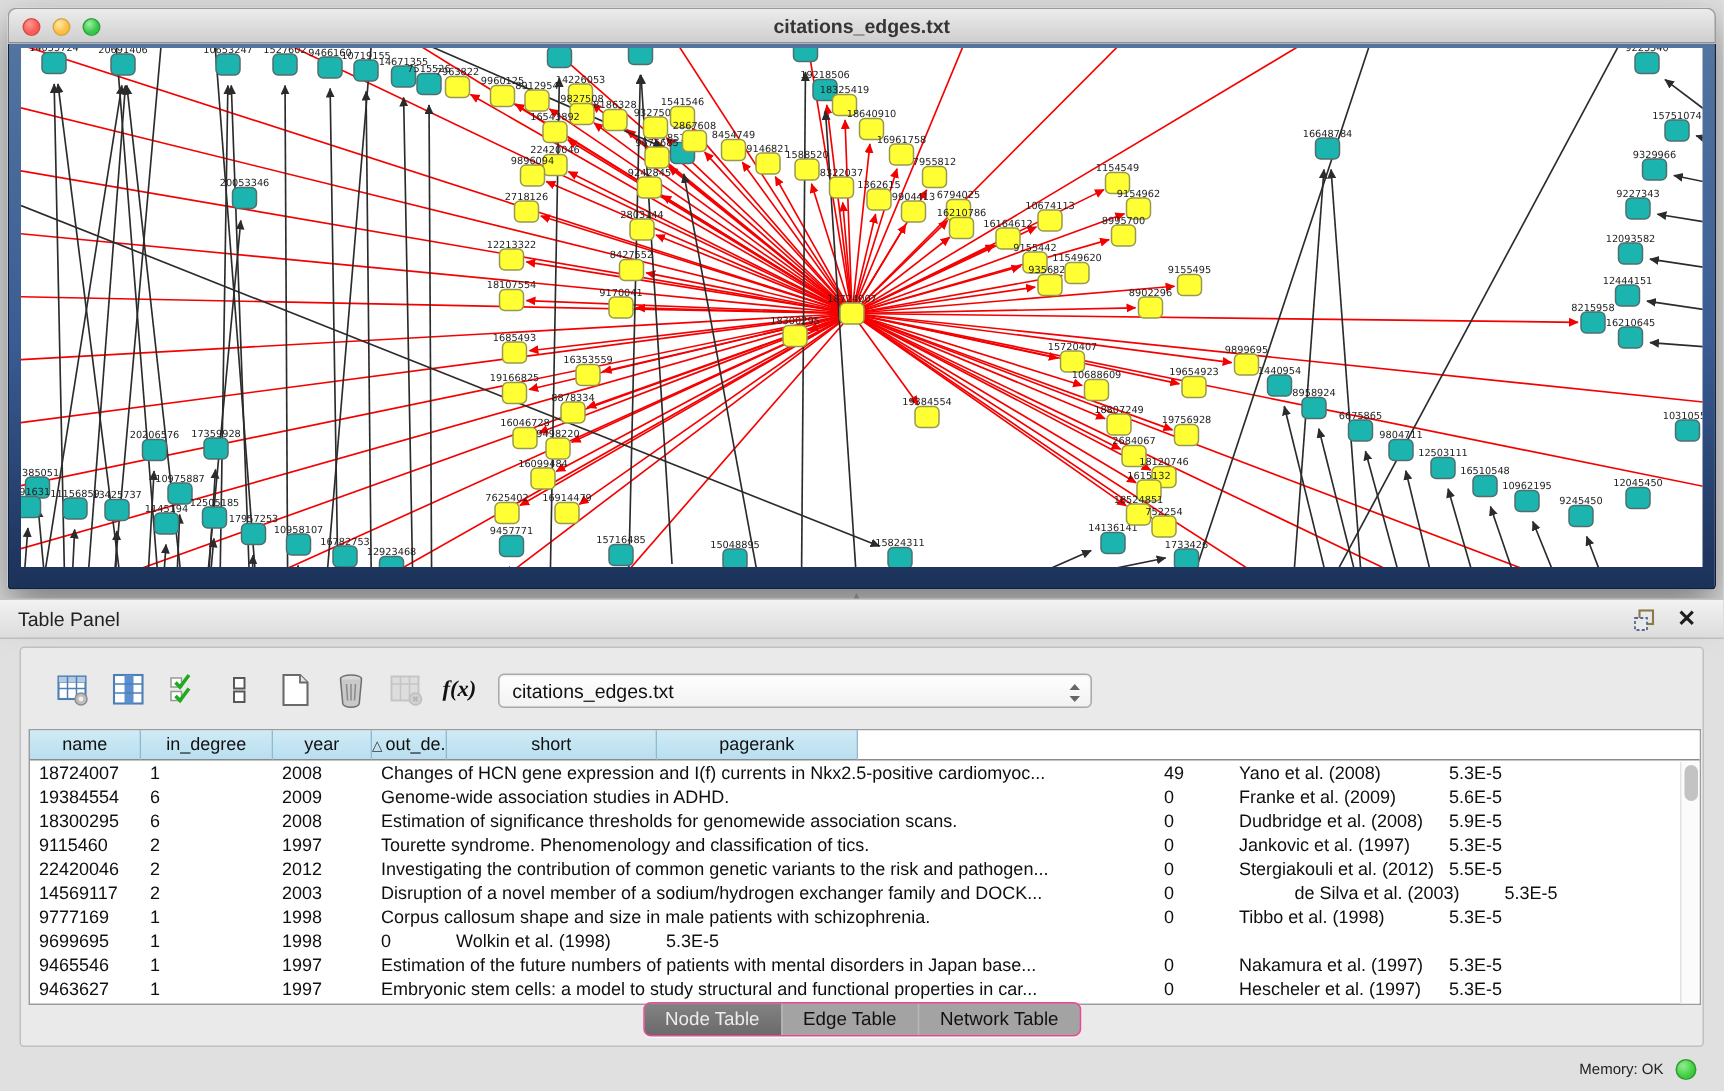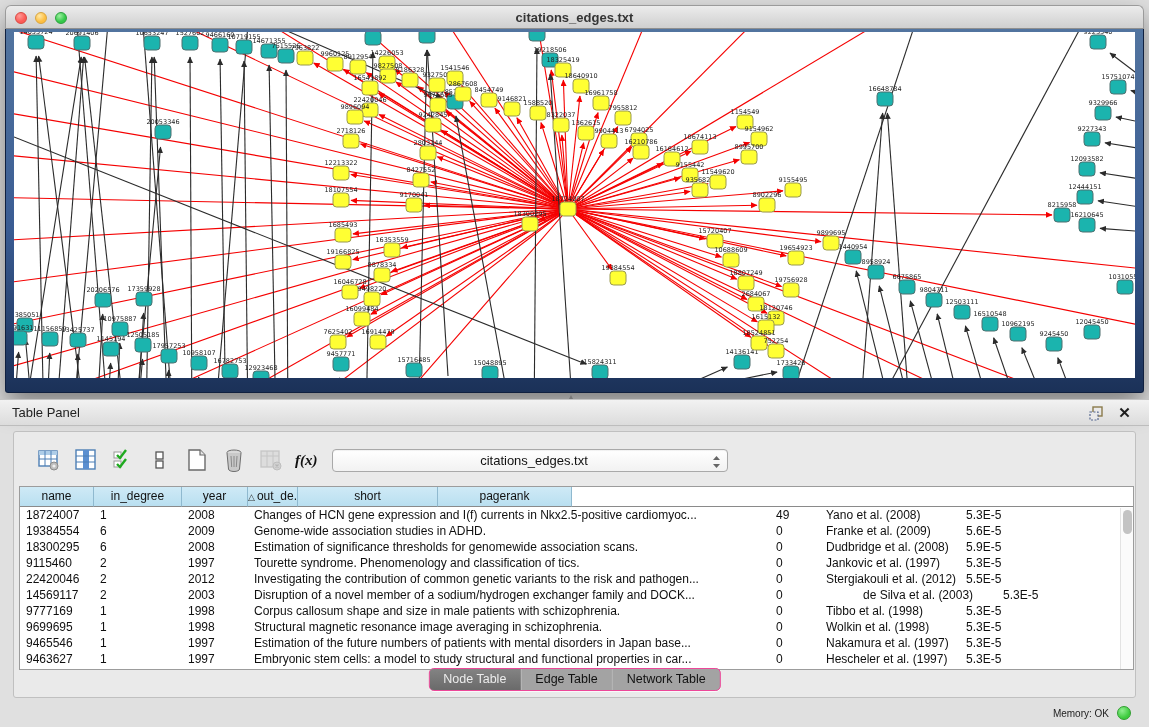--- a/index.html
+++ b/index.html
@@ -28,21 +28,21 @@
     background:linear-gradient(180deg,#f2f2f2,#dcdcdc);
     border-top:1px solid #c4c4c4;border-bottom:1px solid #bdbdbd;padding-left:40px;}
   .panel-header .p-title{position:absolute;left:12px;top:5px;font-size:13px;color:#222;}
   .float-btn{position:absolute;right:44px;top:5px;width:17px;height:17px;cursor:pointer;}
   .close-btn{position:absolute;right:16px;top:4px;width:17px;height:17px;font-size:15px;
     font-weight:bold;color:#1d1d1d;text-align:center;line-height:17px;cursor:pointer;}
 
   .panel-body{position:absolute;left:13px;top:431px;width:1123px;height:267px;
     background:#eaeaea;border:1px solid #c0c0c0;border-radius:3px;}
 
-  .toolbar{position:absolute;left:22px;top:12px;height:32px;display:flex;align-items:center;text-align:center;}
+  .toolbar{position:absolute;left:22px;top:12px;height:32px;display:flex;align-items:center;}
   .tb-icon{width:26px;height:26px;margin-right:11px;display:flex;align-items:center;
     justify-content:center;cursor:pointer;}
   .tb-icon.disabled{opacity:.45;cursor:default;}
   .fx{font-family:"Liberation Serif",serif;font-style:italic;font-weight:bold;
     font-size:15px;color:#111;margin-right:14px;cursor:pointer;}
   .combo{width:396px;height:23px;background:linear-gradient(180deg,#ffffff,#f2f2f2);
     border:1px solid #a9a9a9;border-radius:4px;position:relative;font-size:13px;
     color:#111;line-height:21px;padding-left:9px;cursor:pointer;
     box-shadow:inset 0 1px 1px rgba(0,0,0,.06);}
   .combo .arrows{position:absolute;right:6px;top:4px;}
@@ -648,21 +648,20 @@
           <div class="td" style="width: 66px;">1998</div>
           <div class="td" style="width: 522px;">Corpus callosum shape and size in male patients with schizophrenia.</div>
           <div class="td" style="width: 50px;">0</div>
           <div class="td" style="width: 140px;">Tibbo et al. (1998)</div>
           <div class="td" style="width: 134px;">5.3E-5</div>
         </div>
         <div class="tr">
           <div class="td" style="width: 74px;">9699695</div>
           <div class="td" style="width: 88px;">1</div>
           <div class="td" style="width: 66px;">1998</div>
-          <div class="td" style="width: 522px;">Structural magnetic resonance image averaging in schizophrenia.</div>
           <div class="td" style="width: 50px;">0</div>
           <div class="td" style="width: 140px;">Wolkin et al. (1998)</div>
           <div class="td" style="width: 134px;">5.3E-5</div>
         </div>
         <div class="tr">
           <div class="td" style="width: 74px;">9465546</div>
           <div class="td" style="width: 88px;">1</div>
           <div class="td" style="width: 66px;">1997</div>
           <div class="td" style="width: 522px;">Estimation of the future numbers of patients with mental disorders in Japan base...</div>
           <div class="td" style="width: 50px;">0</div>

